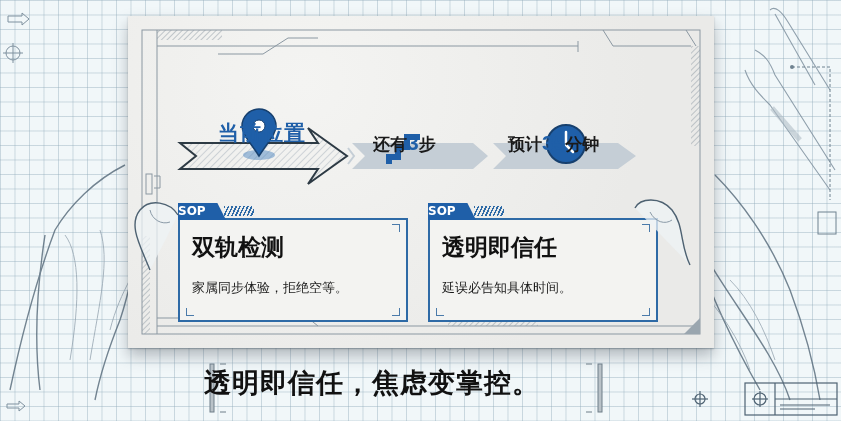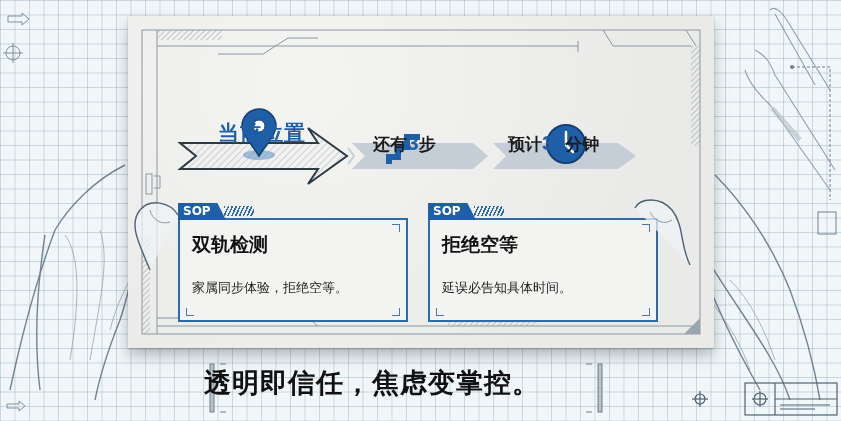--- a/index.html
+++ b/index.html
@@ -34,28 +34,28 @@
   .lbl-time { left: 508px; top: 92px; font-size: 17px; color: #1a1a1a; }
   .num { color: #1f5fa8; font-size: 21px; }
 
   .sop-box {
     position: absolute; width: 230px; height: 104px;
     border: 2px solid #2e6aa6; background: #f3f3f1;
   }
   .sop-tag {
     position: absolute; left: -2px; top: -17px; width: 48px; height: 17px;
     background: #1f5fa8; color: #fff; font-size: 12px; font-weight: bold;
-    padding-left: 5px; line-height: 17px;
+    line-height: 17px;
     clip-path: polygon(0 0, 82% 0, 100% 100%, 0 100%);
   }
   .sop-hatch {
     position: absolute; left: 44px; top: -14px; width: 30px; height: 10px;
     background: repeating-linear-gradient(115deg, #2e6aa6 0 1.5px, transparent 1.5px 3.5px);
   }
-  .sop-title { position: absolute; left: 12px; top: 12px; font-size: 19px; font-weight: bold; color: #111; white-space: nowrap; }
+  .sop-title { position: absolute; left: 12px; top: 12px; font-size: 23px; font-weight: bold; color: #111; white-space: nowrap; }
   .sop-en { position: absolute; left: 12px; top: 38px; font-size: 14px; font-weight: bold; color: #1a1a1a; white-space: nowrap; font-family: "Liberation Sans", sans-serif; }
   .sop-desc { position: absolute; left: 12px; top: 59px; font-size: 13px; color: #1a1a1a; white-space: nowrap; text-align: right; }
   .corner { position: absolute; width: 8px; height: 8px; border-color: #4a7aaa; border-style: solid; }
 
   .slogan {
     position: absolute; left: 204px; top: 365px; font-size: 27px; font-weight: bold;
     color: #111; white-space: nowrap; letter-spacing: 1px;
   }
 </style>
 </head>
@@ -191,21 +191,21 @@
   <div class="sop-title">双轨检测</div>
   <div class="sop-desc">家属同步体验，拒绝空等。</div>
   <div class="corner" style="right:6px; top:4px; border-width:1px 1px 0 0;"></div>
   <div class="corner" style="left:6px; bottom:4px; border-width:0 0 1px 1px;"></div>
   <div class="corner" style="right:6px; bottom:4px; border-width:0 1px 1px 0;"></div>
 </div>
 
 <div class="sop-box" style="left:428px; top:218px;">
   <div class="sop-tag">SOP</div>
   <div class="sop-hatch"></div>
-  <div class="sop-title">拒绝空等</div>
+  <div class="sop-title">透明即信任</div>
   <div class="sop-desc">延误必告知具体时间。</div>
   <div class="corner" style="right:6px; top:4px; border-width:1px 1px 0 0;"></div>
   <div class="corner" style="left:6px; bottom:4px; border-width:0 0 1px 1px;"></div>
   <div class="corner" style="right:6px; bottom:4px; border-width:0 1px 1px 0;"></div>
 </div>
 
 <svg class="bg-layer" viewBox="0 0 841 421">
   <path d="M178 215 C170 202 150 198 140 210 C128 225 140 245 150 270" fill="#eef3f6" fill-opacity="0.75" stroke="#4e6272" stroke-width="1.4"></path>
   <path d="M150 210 C152 220 162 225 170 222" fill="none" stroke="#8a9aa7" stroke-width="1"></path>
   <path d="M635 208 C640 198 660 196 672 210 C684 225 680 245 690 265" fill="#eef3f6" fill-opacity="0.75" stroke="#4e6272" stroke-width="1.4"></path>

